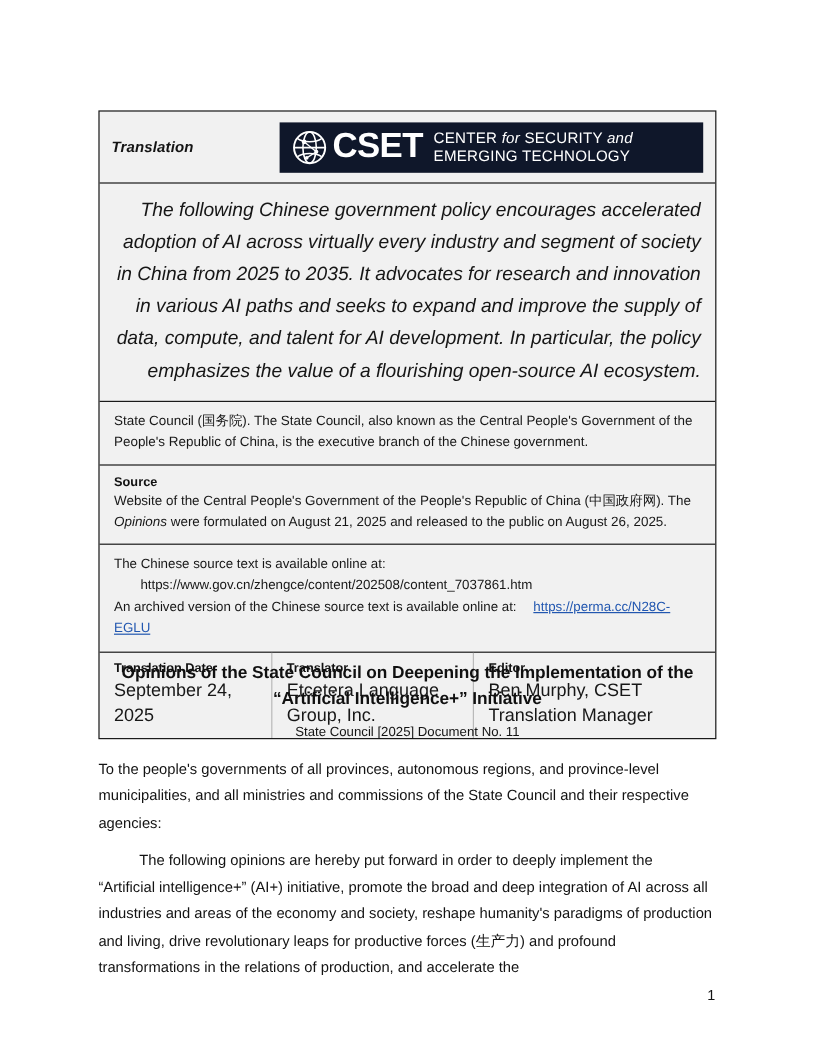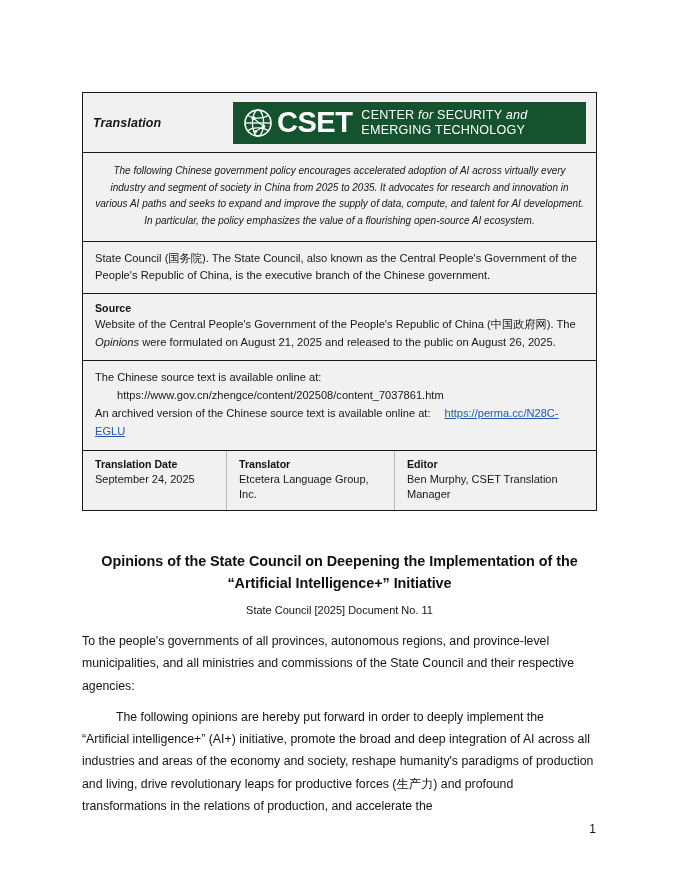--- a/index.html
+++ b/index.html
@@ -48,21 +48,21 @@
   .hdr-translation {
     font-style: italic;
     font-weight: bold;
     font-size: 12.5px;
     color: #141414;
     width: 140px;
     flex: none;
     letter-spacing: 0.1px;
   }
   .logo-banner {
-    background: #14532d;
+    background: #0f172a;
     height: 42px;
     flex: 1;
     display: flex;
     align-items: center;
     padding: 0 8px;
     overflow: hidden;
   }
   .globe-wrap {
     width: 34px;
     height: 34px;
@@ -87,24 +87,24 @@
     line-height: 1.12;
     letter-spacing: 0.2px;
     white-space: nowrap;
   }
   .logo-tag i { font-style: italic; text-align: right; }
 
   
   .abstract {
     padding: 10px 12px 11px 12px;
     font-style: italic;
-    font-size: 10px;
+    font-size: 16px;
     line-height: 1.67;
     color: #161616;
-    text-align: center;
+    text-align: right;
   }
 
   
   .field {
     padding: 8px 12px 9px 12px;
   }
   .field-label {
     font-weight: bold;
     font-size: 10.6px;
     color: #111111;
@@ -155,21 +155,21 @@
   .foot-col.c1 { width: 144px; flex: none; }
   .foot-col.c2 { width: 168px; flex: none; }
   .foot-col.c3 { flex: 1; }
   .foot-label {
     font-weight: bold;
     font-size: 10.6px;
     color: #111111;
     margin-bottom: 2px;
   }
   .foot-value {
-    font-size: 11px;
+    font-size: 15px;
     color: #171717;
     line-height: 1.4;
   }
 
   
   .doc-title {
     position: absolute;
     left: 82px;
     top: 551px;
     width: 515px;

